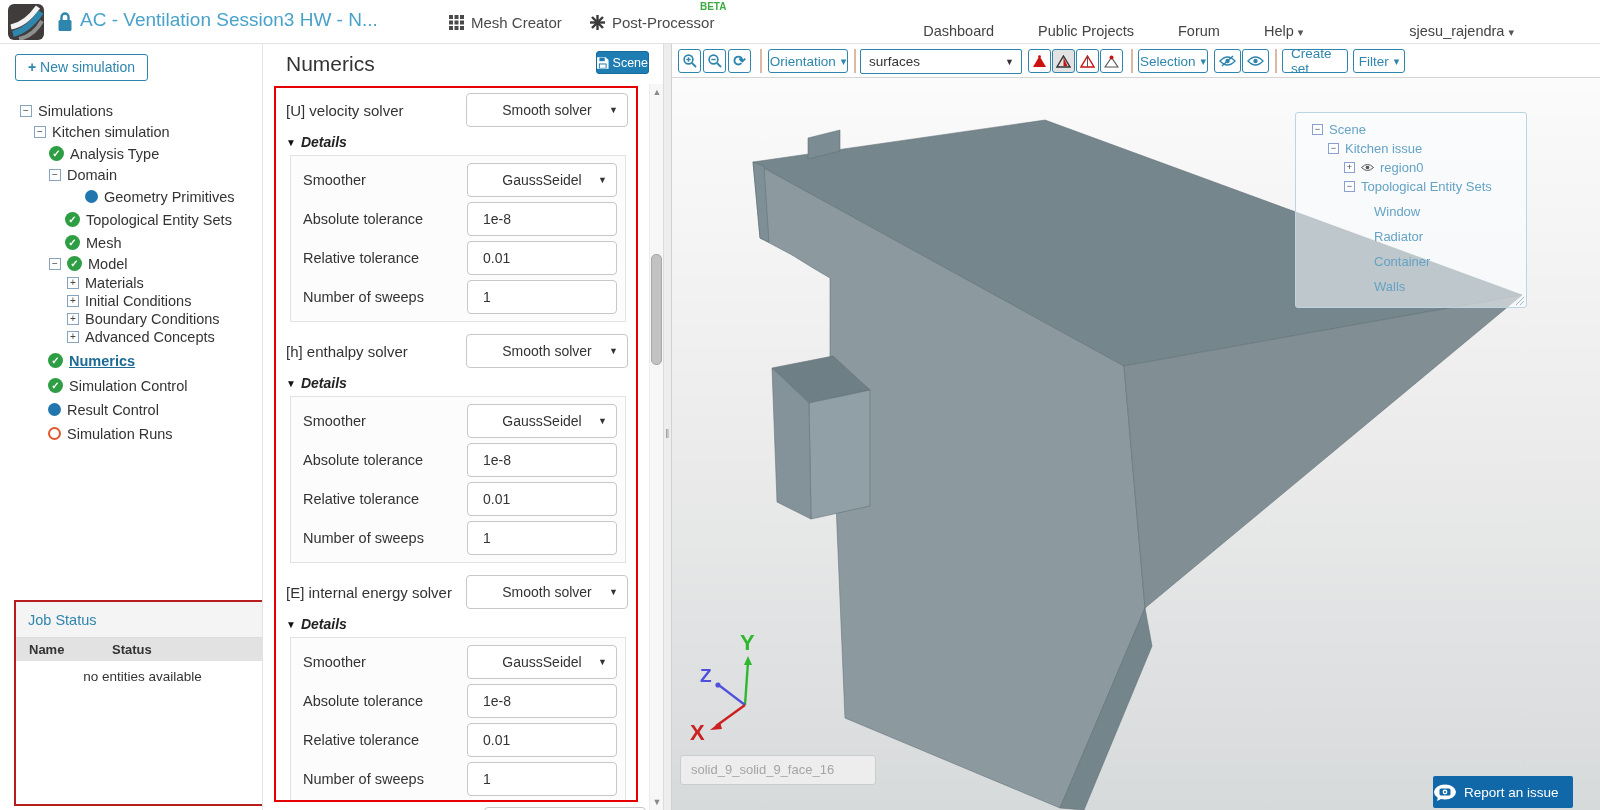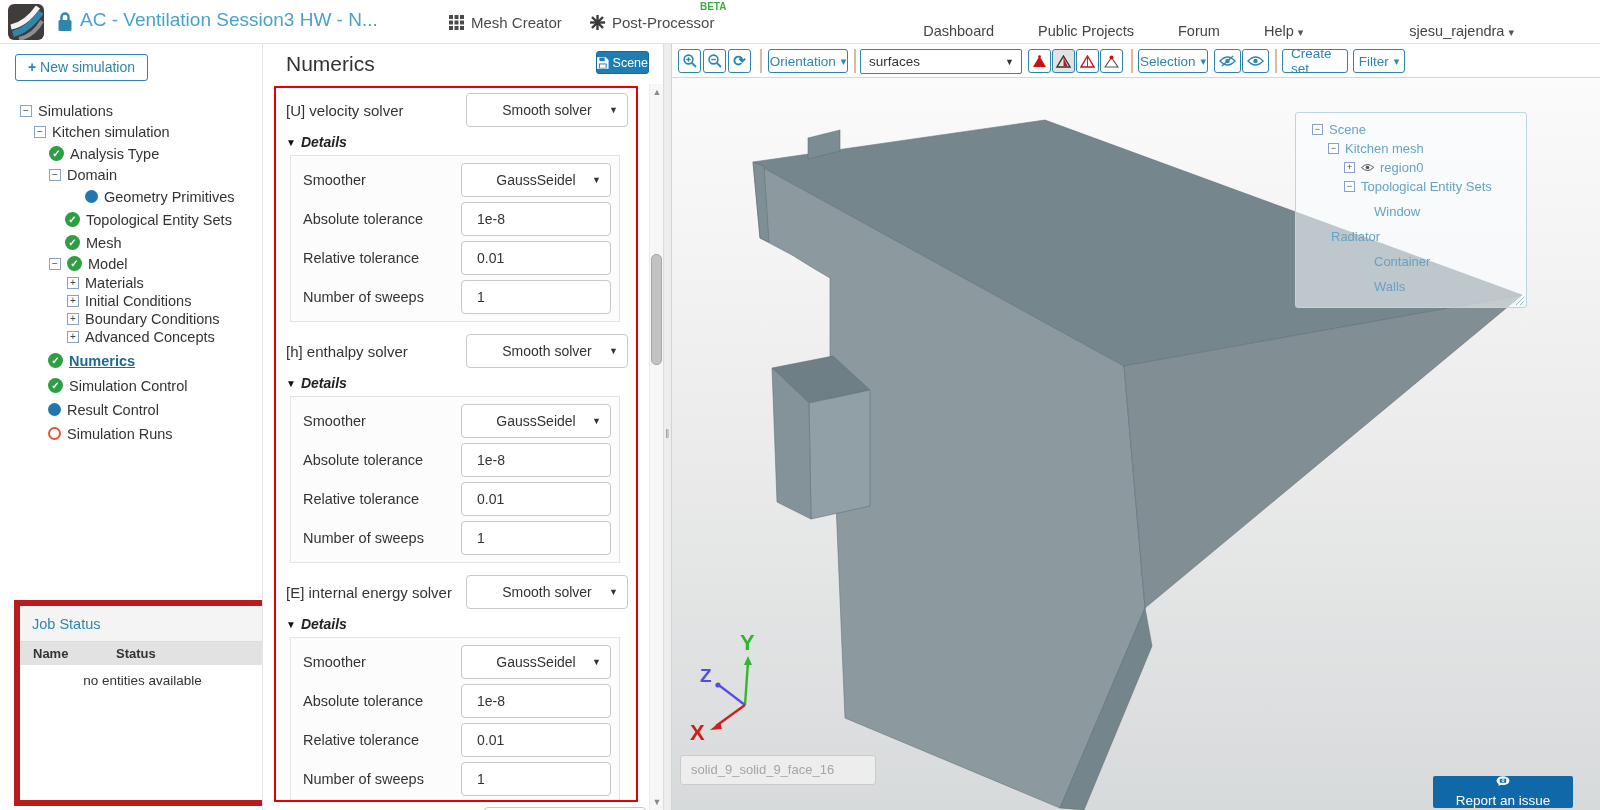--- a/index.html
+++ b/index.html
@@ -33,21 +33,21 @@
   .exp { width:12px; height:12px; border:1px solid #87a3bd; background:#fff; font-size:10px;
          line-height:10px; text-align:center; color:#444; flex:0 0 auto; }
   .ic-done { width:15px; height:15px; border-radius:50%; background:#2e9e44; color:#fff;
              font-size:10px; font-weight:bold; line-height:15px; text-align:center; flex:0 0 auto; }
   .ic-info { width:13px; height:13px; border-radius:50%; background:#2176ae; flex:0 0 auto; }
   .ic-pend { width:13px; height:13px; border-radius:50%; border:2px solid #e4572e; background:#fff; flex:0 0 auto; }
   .sel-item { font-weight:bold; text-decoration:underline; color:#1d6a96; }
 
   
   .jobbox { position:absolute; left:2px; top:556px; width:257px; height:206px;
-            border:6px solid #b91c1c; background:#fff; }
+            border:2px solid #b91c1c; background:#fff; }
   .jobhdr { height:36px; background:#f4f4f4; border-bottom:1px solid #ddd;
             color:#2e86ad; font-size:14.5px; line-height:36px; padding-left:12px; }
   .jobth { height:23px; background:#e2e2e2; display:flex; font-size:13px; font-weight:bold; color:#333; }
   .jobth .c1 { width:96px; padding-left:13px; line-height:23px; }
   .jobth .c2 { line-height:23px; }
   .jobempty { text-align:center; font-size:13.5px; color:#333; padding-top:8px; }
 
   
   .mainpanel { position:absolute; left:262px; top:44px; width:401px; height:766px;
                background:#fff; border-left:1px solid #e4e4e4; overflow:hidden; }
@@ -58,21 +58,21 @@
   .redbox { position:absolute; left:11px; top:42px; width:364px; height:716px;
             border:2px solid #e60000; padding:5px 8px 0 10px; overflow:hidden; }
   .frow { display:flex; justify-content:space-between; align-items:center; height:34px; margin-bottom:4px; }
   .flabel { font-size:15px; color:#333; }
   .sel { position:relative; width:162px; height:34px; border:1px solid #c8c8c8; border-radius:4px;
          background:#fff; font-size:14px; color:#333; text-align:center; line-height:32px; cursor:pointer; }
   .sel .sc { position:absolute; right:9px; top:0; font-size:9px; color:#333; }
   .details { display:flex; align-items:center; gap:5px; height:22px; margin:2px 0 2px 0;
              font-size:14px; font-weight:bold; font-style:italic; color:#222; cursor:pointer; }
   .dcaret { font-size:10px; color:#111; font-style:normal; }
-  .group { margin:0 8px 12px 4px; border:1px solid #e3e3e3; background:#fcfcfc; padding:7px 8px 2px 12px; }
+  .group { margin:0 2px 12px 4px; border:1px solid #e3e3e3; background:#fcfcfc; padding:7px 8px 2px 12px; }
   .grow { display:flex; justify-content:space-between; align-items:center; height:34px; margin-bottom:5px; }
   .grow .flabel { font-size:14.5px; }
   .sel2, .inp { width:150px; }
   .inp { height:34px; border:1px solid #c8c8c8; border-radius:4px; background:#fff;
          font-size:14px; color:#333; padding-left:15px; font-family:"Liberation Sans",sans-serif; }
   .partial-sel { position:absolute; left:221px; top:763px; width:162px; height:12px;
                  border:1px solid #c8c8c8; border-radius:4px; background:#fff; }
   
   .pscroll { position:absolute; left:386px; top:40px; width:14px; height:726px; background:#f7f7f7; border-left:1px solid #ececec; }
   .sarrow { position:absolute; left:0; width:14px; font-size:9px; color:#8a8a8a; text-align:center; cursor:pointer; }
@@ -110,21 +110,21 @@
   .sexp { width:11px; height:11px; border:1px solid #8c9fd0; background:rgba(255,255,255,0.85);
           font-size:9px; line-height:9px; text-align:center; color:#445; flex:0 0 auto; }
   .leafgap { margin-top:6px; }
   .resz { position:absolute; right:2px; bottom:2px; }
 
   .facelabel { position:absolute; left:8px; top:677px; width:196px; height:30px;
                background:rgba(240,240,240,0.85); border:1px solid #ccc; border-radius:3px;
                font-size:13px; color:#a5a5a5; line-height:28px; padding-left:10px; }
   .report { position:absolute; left:761px; top:698px; width:140px; height:32px; background:#1168a8;
             border-radius:2px; color:#fff; font-size:13.5px; display:flex; align-items:center;
-            justify-content:flex-start; gap:7px; cursor:pointer; z-index:6;flex-direction:column; }
+            justify-content:flex-start; gap:7px; cursor:pointer; z-index:6; }
   .axes { position:absolute; left:10px; top:550px; }
 </style>
 </head>
 <body>
 
 <div class="topbar">
   <svg class="logo" viewBox="0 0 36 36">
     <rect x="0" y="0" width="36" height="36" rx="6" fill="#413c3c"></rect>
     <path d="M3 23 C 13 21, 23 13, 30 3" stroke="#f2f2f2" stroke-width="5" fill="none"></path>
     <path d="M5 30 C 16 27, 26 18, 33 8" stroke="#2e86ad" stroke-width="6" fill="none"></path>
@@ -499,38 +499,38 @@
       </g>
     </svg>
 
     <div class="scenebox">
       <div class="srow" style="padding-left:16px">
         <span class="sexp">−</span>
         <span>Scene</span>
       </div>
       <div class="srow" style="padding-left:32px">
         <span class="sexp">−</span>
-        <span>Kitchen mesh</span>
+        <span>Kitchen issue</span>
       </div>
       <div class="srow" style="padding-left:48px">
         <span class="sexp">+</span>
         <svg width="13" height="9" viewBox="0 0 13 9">
           <path d="M0.5 4.5 Q6.5 -1.5 12.5 4.5 Q6.5 10.5 0.5 4.5 Z" fill="none" stroke="#555" stroke-width="1"></path>
           <circle cx="6.5" cy="4.5" r="1.8" fill="#555"></circle>
         </svg>
         <span>region0</span>
       </div>
       <div class="srow" style="padding-left:48px">
         <span class="sexp">−</span>
         <span>Topological Entity Sets</span>
       </div>
       <div class="srow leafgap" style="padding-left:78px">
         <span>Window</span>
       </div>
-      <div class="srow leafgap" style="padding-left:35px">
+      <div class="srow leafgap" style="padding-left:78px">
         <span>Radiator</span>
       </div>
       <div class="srow leafgap" style="padding-left:78px">
         <span>Container</span>
       </div>
       <div class="srow leafgap" style="padding-left:78px">
         <span>Walls</span>
       </div>
       <svg class="resz" width="10" height="10" viewBox="0 0 10 10">
         <line x1="2" y1="10" x2="10" y2="2" stroke="#9bb8c6" stroke-width="1"></line>

